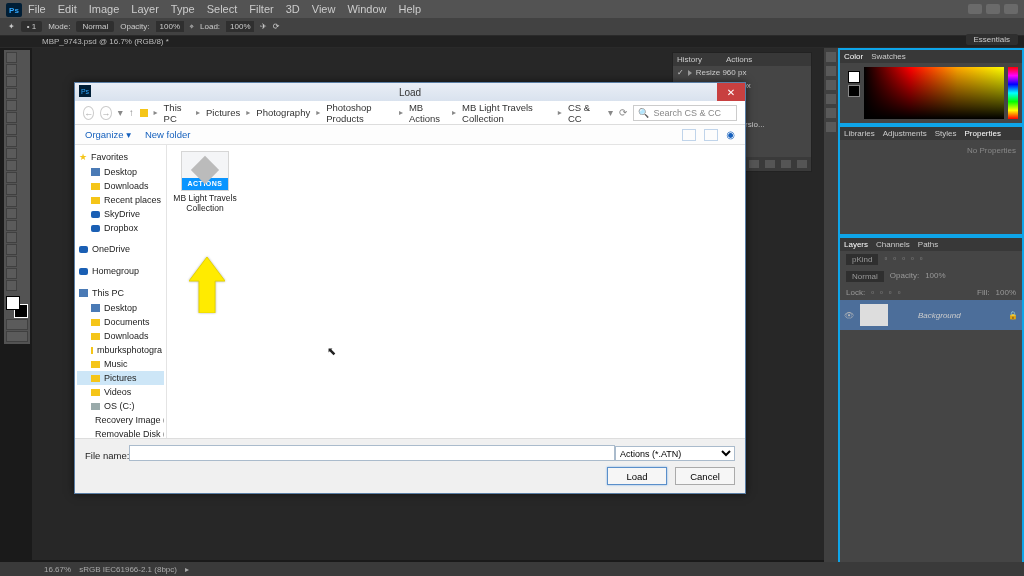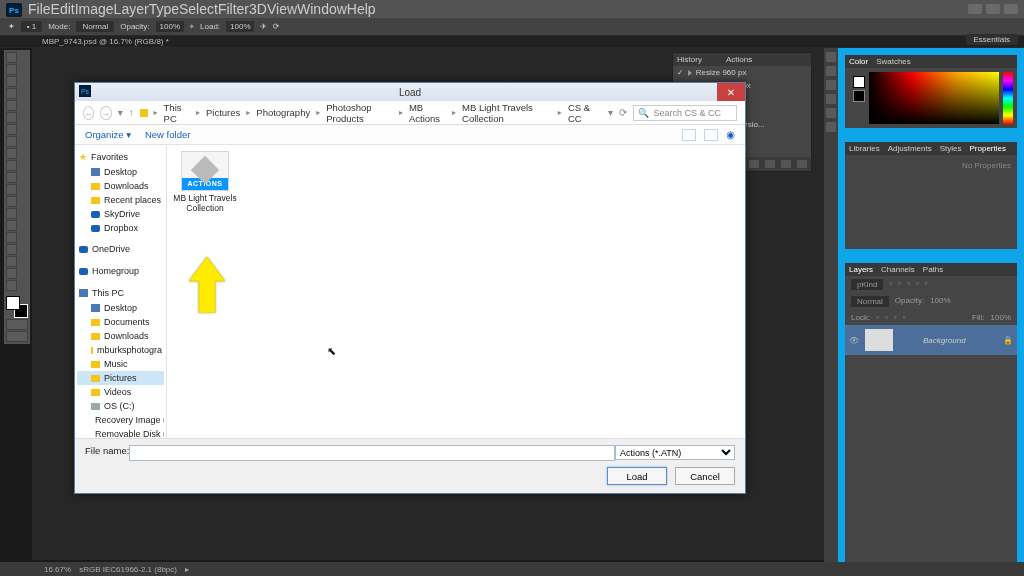--- a/index.html
+++ b/index.html
@@ -1,19 +1,19 @@
 <!DOCTYPE html>
 <html><head>
 <meta charset="utf-8">
 <style>
 * { margin: 0; padding: 0; box-sizing: border-box; font-family: "Segoe UI", Tahoma, sans-serif; }
 body { width: 1024px; height: 576px; overflow: hidden; background: #1a1a1a; position: relative; }
 
 
-.menubar { height: 18px; background: #535353; color: #ccc; font-size: 14px; display: flex; align-items: center; padding-left: 28px; }
+.menubar { height: 18px; background: #535353; color: #ccc; font-size: 11px; display: flex; align-items: center; padding-left: 28px; gap: 12px; }
 .menubar .win-ctrl { margin-left: auto; display: flex; gap: 4px; padding-right: 6px; }
 .menubar .win-ctrl span { width: 14px; height: 10px; background: #6a6a6a; border-radius: 2px; display:inline-block; }
 .ps-logo { position:absolute; top:3px; left:6px; width:16px; height:14px; background:#001e36; color:#31a8ff; font-size:8px; font-weight:bold; display:flex; align-items:center; justify-content:center; border-radius:2px; }
 
 
 .optbar { height: 18px; background: #424242; border-bottom: 1px solid #2a2a2a; display: flex; align-items: center; color: #ccc; font-size: 8px; padding-left: 8px; gap: 6px; }
 .optbar .field { background:#2f2f2f; padding:1px 6px; border-radius:2px; }
 .optbar .num { background:#2f2f2f; padding:1px 4px; width:28px; text-align:center; }
 
 
@@ -27,21 +27,21 @@
 .toolbox .tool { width: 11px; height: 11px; background:#5b5b5b; border:1px solid #404040; }
 .swatch { margin-top:4px; width:22px; height:22px; position:relative; }
 .swatch .fg { width:14px; height:14px; background:#fff; border:1px solid #000; position:absolute; }
 .swatch .bg { width:14px; height:14px; background:#000; border:1px solid #fff; position:absolute; right:0; bottom:0; }
 
 
 .rightcol { position: absolute; top: 48px; right: 0; width: 186px; bottom: 0; display:flex; flex-direction:column; }
 .ministrip { position:absolute; top:48px; right:186px; width:14px; bottom:0; background:#404040; }
 .ministrip div { width:10px; height:10px; margin:4px auto; background:#5a5a5a; }
 
-.panel { background:#454545; border:7px solid #0ea5e9; color:#ccc; font-size:8px; }
+.panel { background:#454545; border:2px solid #0ea5e9; color:#ccc; font-size:8px; }
 .panel .tabs { background:#383838; display:flex; padding:2px 4px; gap:8px; }
 .panel .tabs span.active { color:#fff; }
 .panel .body { padding:4px; }
 
 .colorpanel .grad { height:52px; background: linear-gradient(to right, black, red, orange, yellow); position:relative; }
 .colorpanel .grad::before { content:''; position:absolute; inset:0; background:linear-gradient(to bottom, transparent, black); }
 .huebar { width:10px; height:52px; background:linear-gradient(to bottom, red, magenta, blue, cyan, lime, yellow, red); float:right; margin-left:4px; }
 .colorpanel .chips { display:flex; gap:2px; padding:4px; }
 .colorpanel .chips span { width:12px; height:12px; }
 
@@ -99,21 +99,21 @@
 .fileitem .icon { width:48px; height:40px; margin:0 auto 2px; background:#f4f5f7; border:1px solid #d6d6d6; position:relative; display:flex; align-items:flex-end; justify-content:center; }
 .fileitem .shape { width:20px; height:20px; background:#bbb; transform:rotate(45deg); position:absolute; top:8px; }
 .fileitem .band { width:100%; height:12px; background:#0a95ff; color:#fff; font-weight:bold; font-size:7px; display:flex; align-items:center; justify-content:center; letter-spacing:0.5px; }
 
 .arrow { position:absolute; top:112px; left:22px;  }
 .arrow svg { filter: drop-shadow(0 0 1px rgba(0,0,0,0.3)); }
 
 .cursor { position:absolute; top:200px; left:160px; font-size:11px; color:#222; }
 
 .dlg-foot { padding:6px 10px 8px; background:#f0f0f0; border-top:1px solid #ddd; }
-.fn-row { display:flex; align-items:flex-start; margin-bottom:6px; }
+.fn-row { display:flex; align-items:flex-end; margin-bottom:6px; }
 .fn-row label { font-size:9.5px; }
 .fn-row input { flex:1; height:16px; border:1px solid #abc; font-size:9px; padding:0 3px; }
 .fn-row select { width:120px; height:15px; border:1px solid #abc; font-size:9px; background:#fff; }
 .btn-row { display:flex; justify-content:flex-end; gap:8px; }
 .btn-row button { width:60px; height:18px; font-size:9.5px; background:#f6f6f6; border:1px solid #aaa; }
 .btn-row button.primary { border:1px solid #5a8fca; box-shadow:0 0 2px #7fb2e6; }
 </style>
 </head>
 <body>
 

